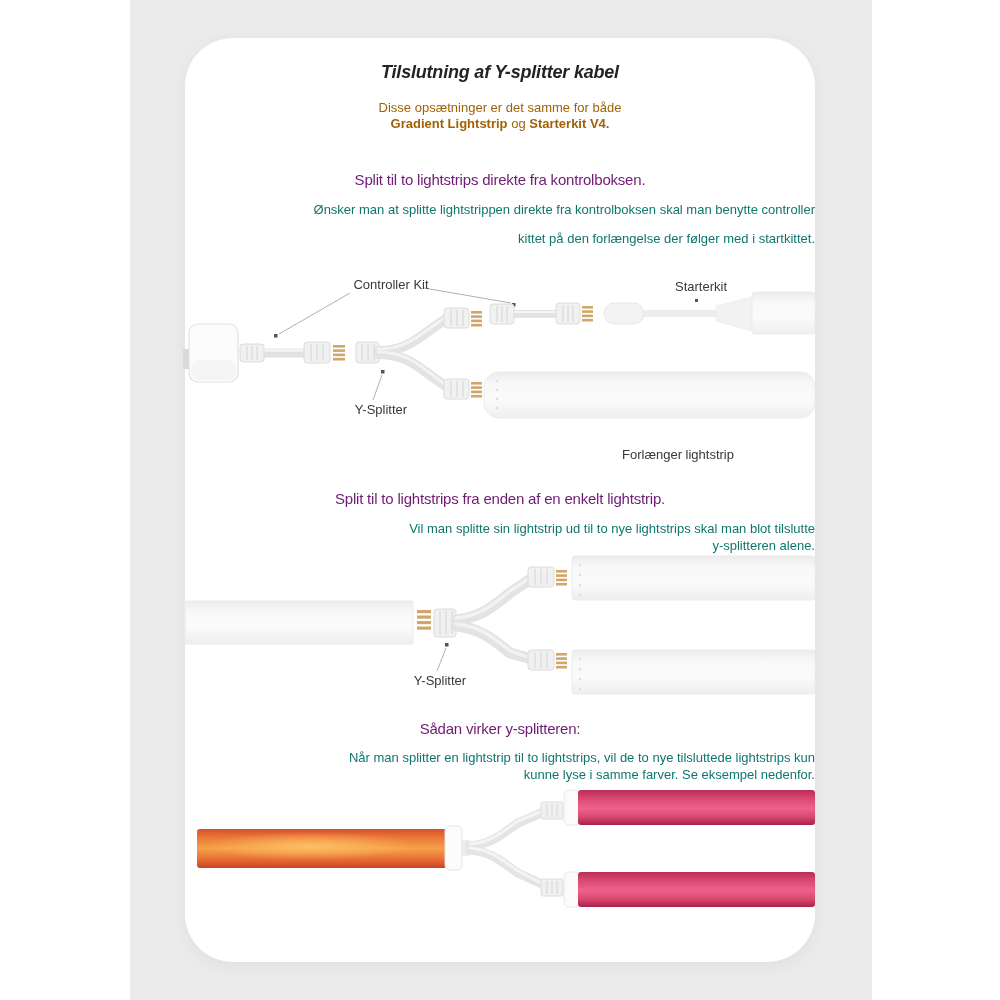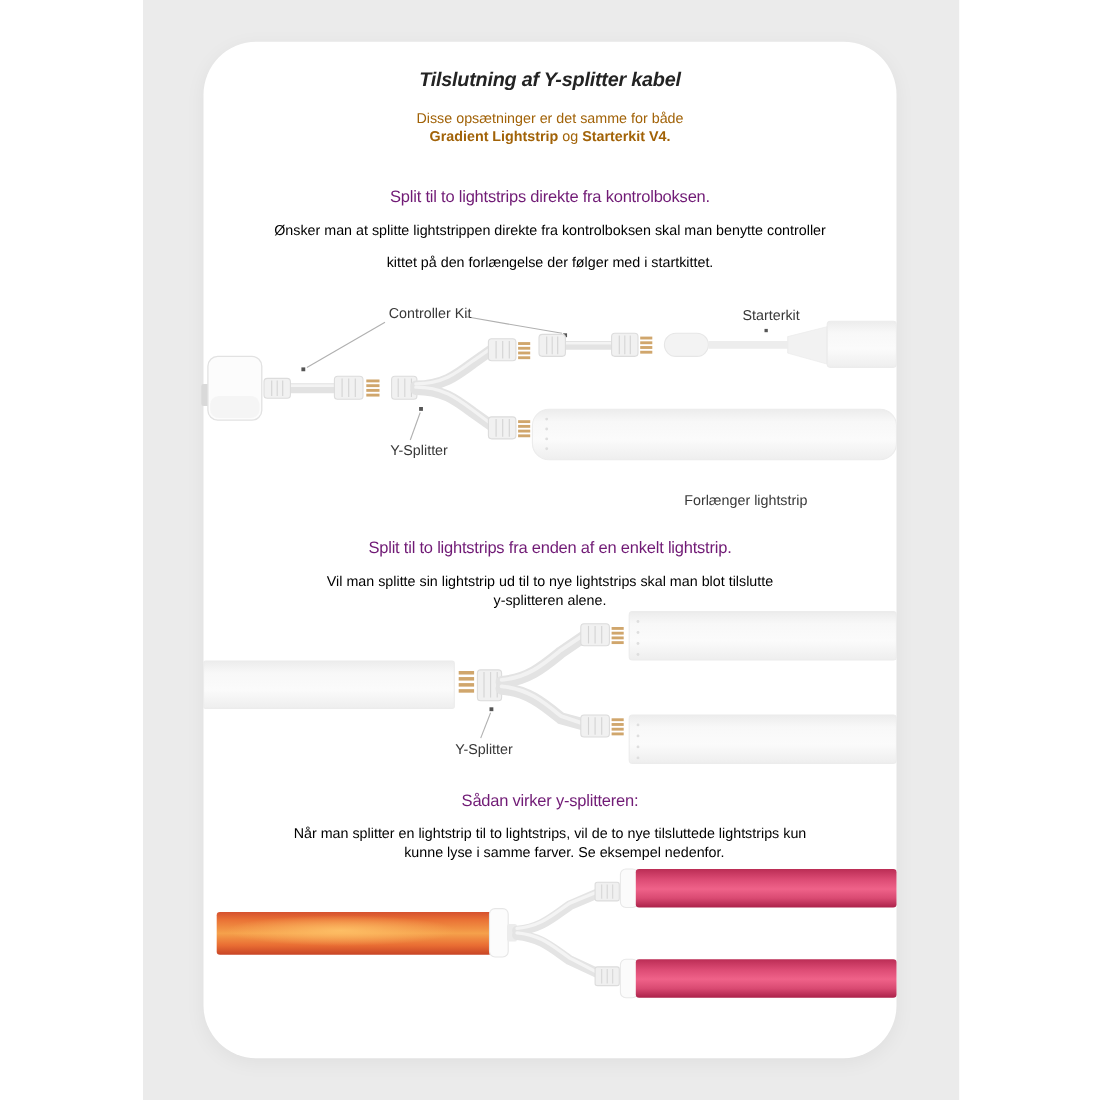--- a/index.html
+++ b/index.html
@@ -16,24 +16,24 @@
     box-shadow:0 4px 18px rgba(0,0,0,0.05);
   }
   .txt{position:absolute;left:185px;width:630px;text-align:center;color:#3c3c3c;}
   .title{top:62px;font-size:18px;font-weight:bold;font-style:italic;color:#232323;letter-spacing:-0.2px;}
   .sub{font-size:13px;color:#a16207;}
   .sub1{top:100px;}
   .sub2{top:116px;}
   .bi{font-weight:bold;}
   .heading{font-size:15px;font-weight:normal;color:#701a75;letter-spacing:-0.2px;}
   .h1{top:171px;} .h2{top:490px;} .h3{top:720px;}
-  .bodyline{font-size:13px;color:#000000;}
+  .bodyline{font-size:13px;color:#0f766e;text-align:right;}
   .b1l1{top:202px;} .b1l2{top:219px;margin-top:12px;}
   .b2l1{top:521px;} .b2l2{top:538px;}
-  .b3l1{top:750px;} .b3l2{top:767px;margin-left:13px;}
+  .b3l1{top:750px;} .b3l2{top:767px;}
   .diaglabel{position:absolute;font-size:13px;color:#383838;text-align:center;}
   .lab-controller{left:341px;top:277px;width:100px;}
   .lab-starterkit{left:651px;top:279px;width:100px;}
   .lab-ysplit1{left:346px;top:402px;width:70px;}
   .lab-forlaenger{left:605px;top:423px;width:146px;margin-top:24px;}
   .lab-ysplit2{left:405px;top:673px;width:70px;}
   svg.overlay{position:absolute;left:0;top:0;width:1000px;height:1000px;}
 </style>
 </head>
 <body>

